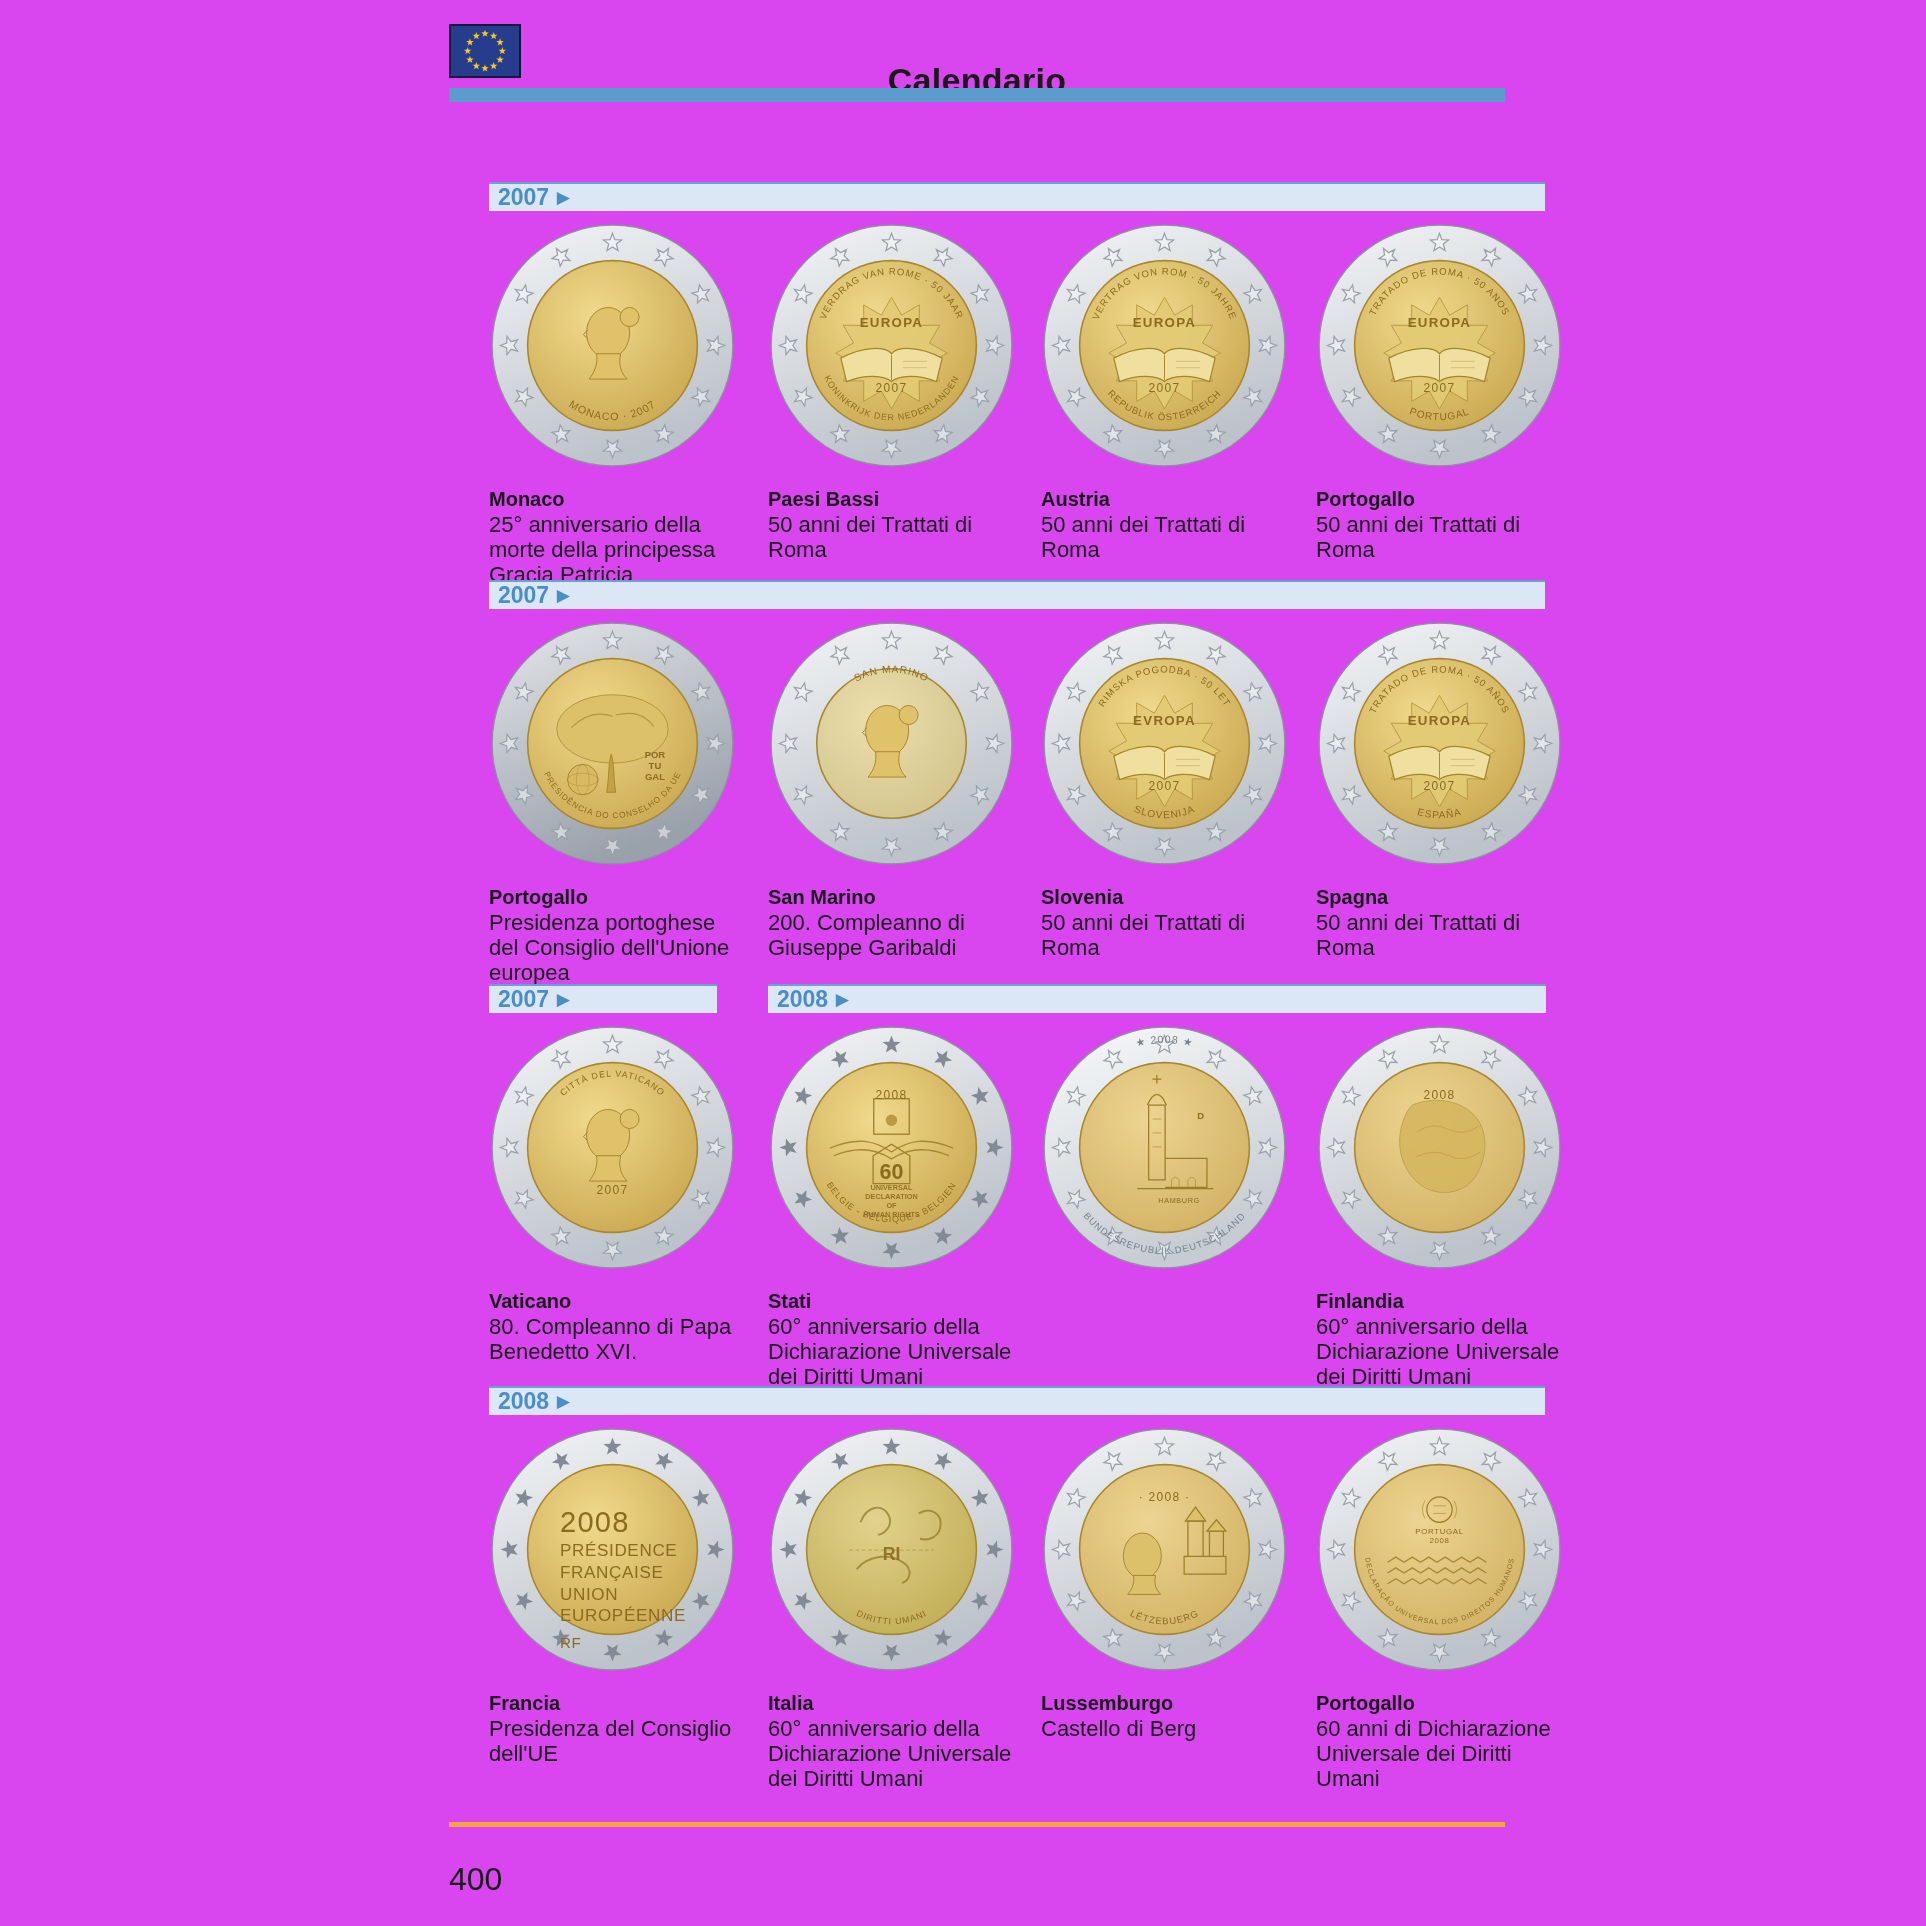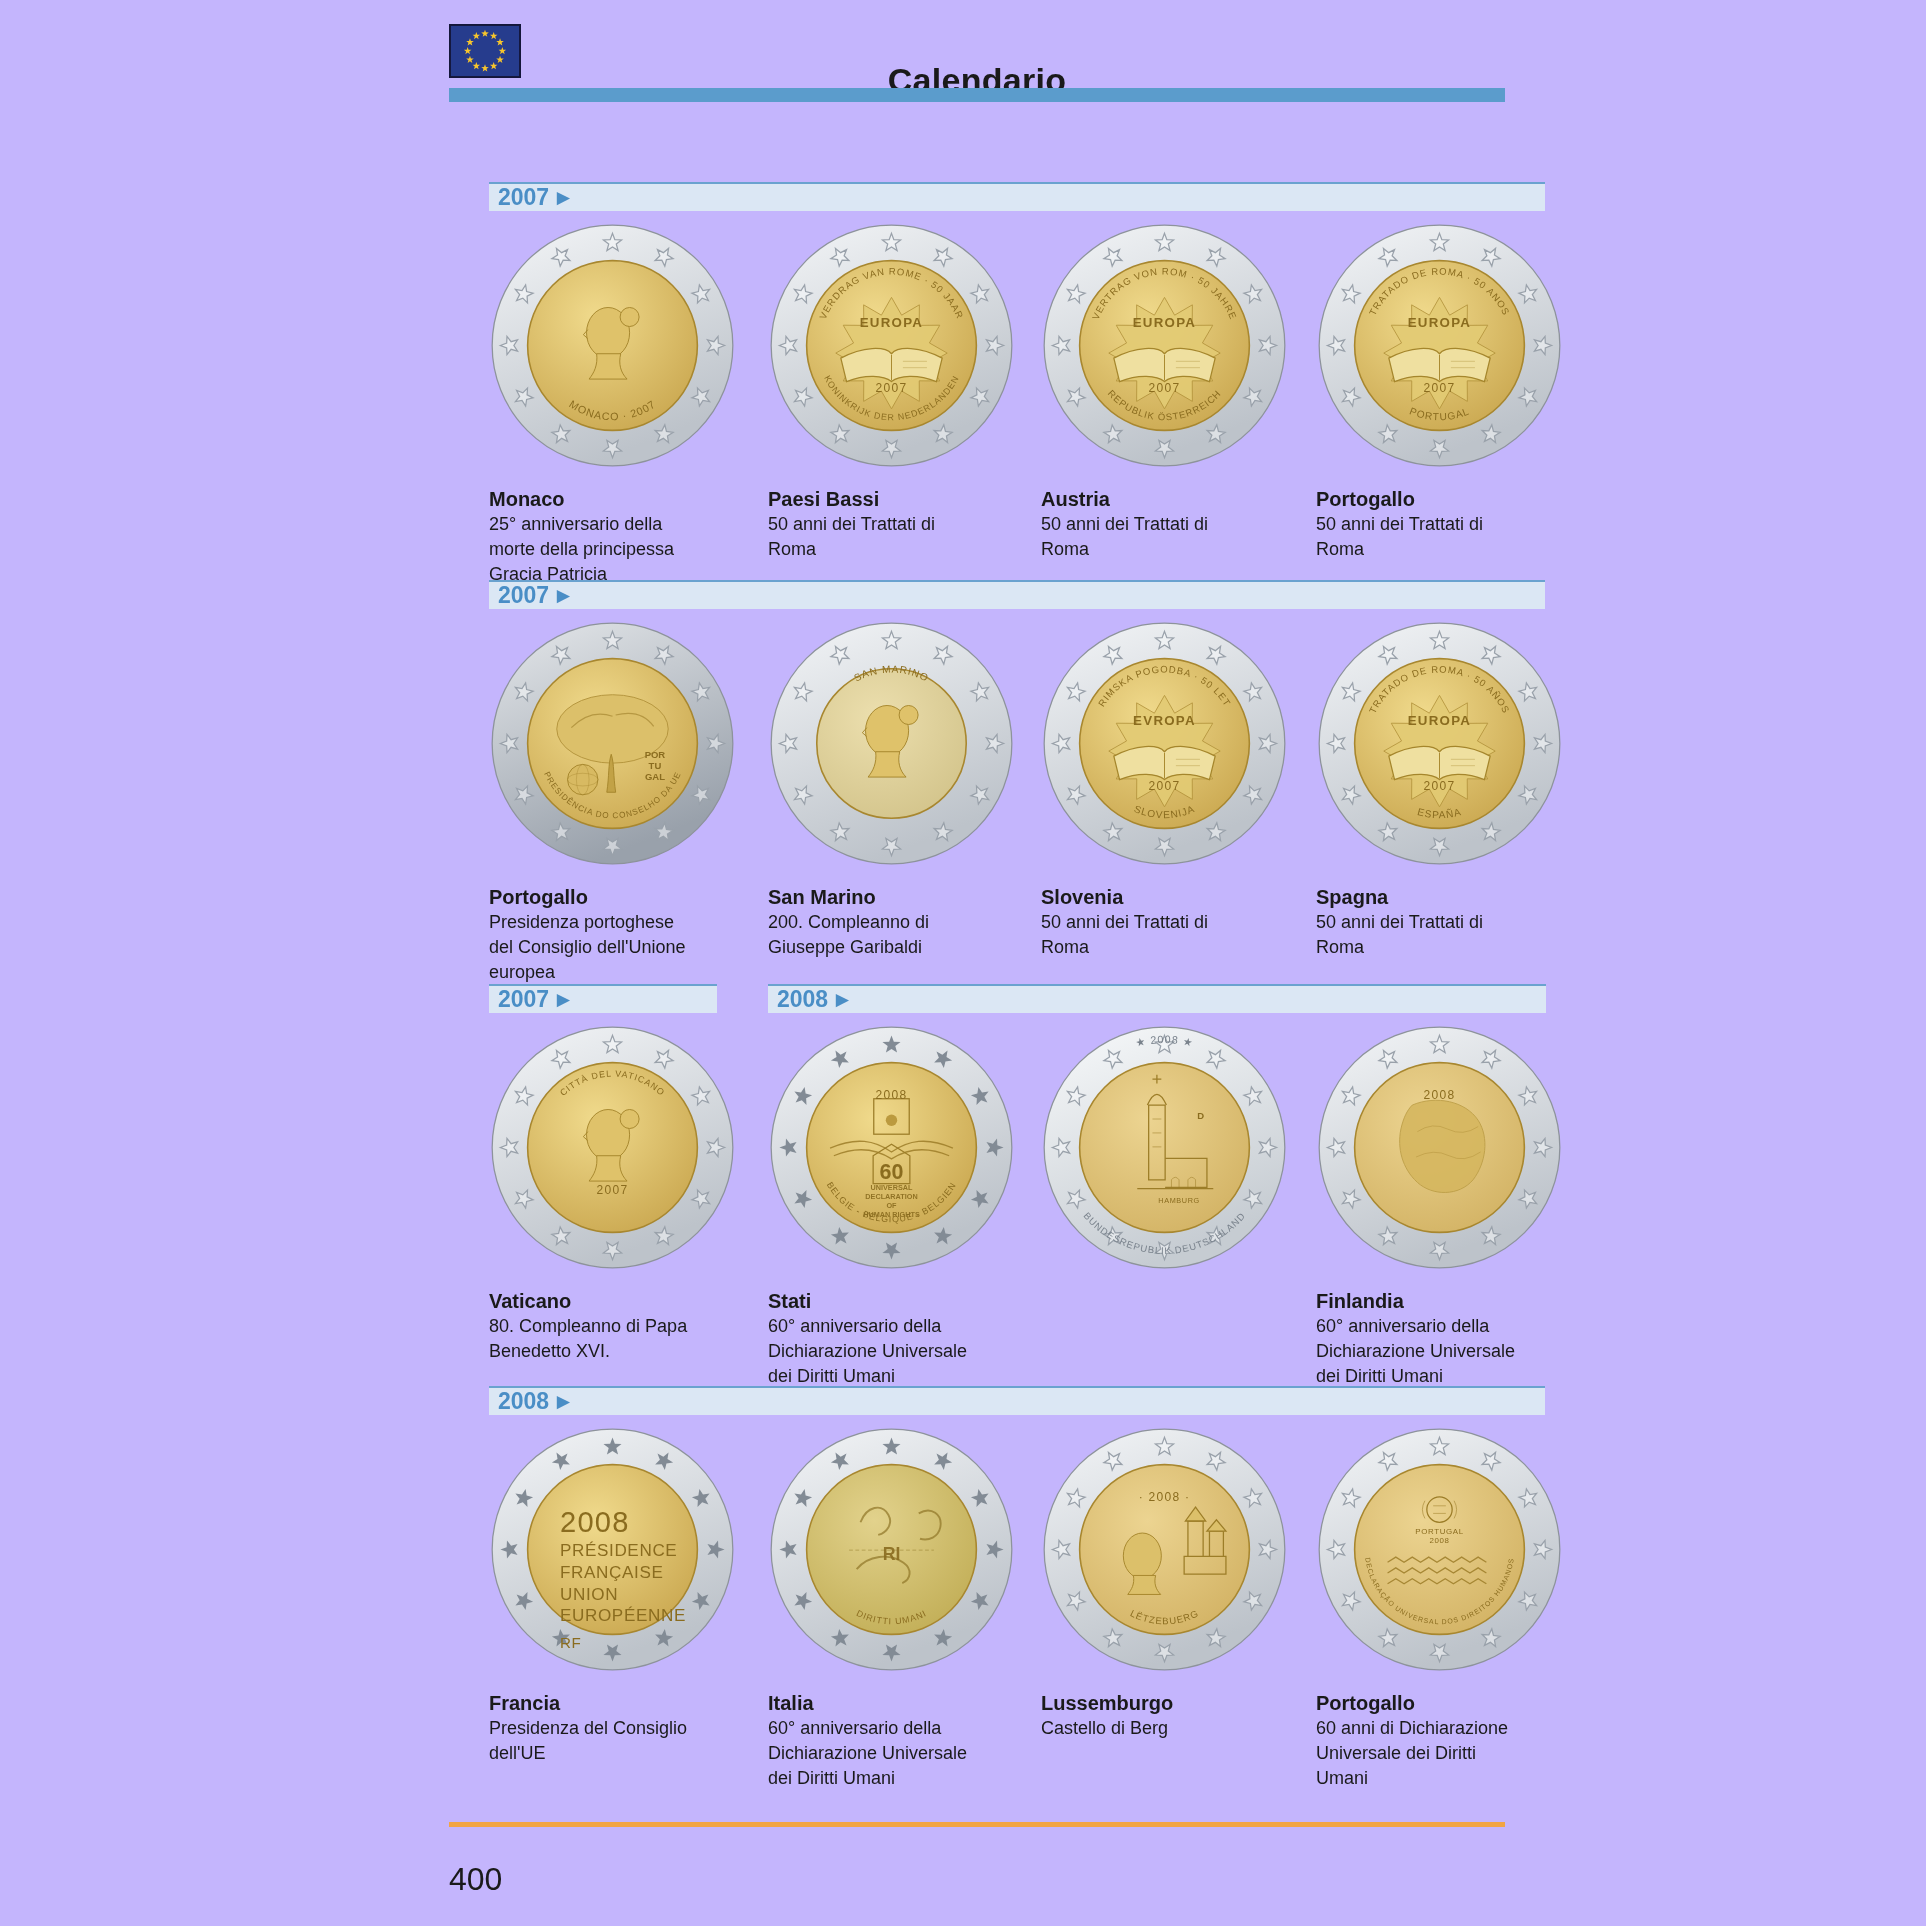--- a/index.html
+++ b/index.html
@@ -1,17 +1,17 @@
 <!DOCTYPE html>
 <html style="font-size:10.3px"><head>
 <meta charset="utf-8">
 <style>
   html,body{margin:0;padding:0;background:#ffffff;}
   body{width:1926px;height:1926px;font-family:"Liberation Sans",sans-serif;color:#1a1a1a;}
-  .page{position:relative;width:1926px;height:1926px;background:#c4b5fd;overflow:hidden;}
+  .page{position:relative;width:1926px;height:1926px;background:#d946ef;overflow:hidden;}
   .content{position:absolute;left:449px;top:0;width:1056px;height:1926px;}
 
   
   .flag{position:absolute;left:0;top:24.4px;width:72px;height:54px;}
   .flag svg{width:72px;height:54px;display:block;}
   .title{position:absolute;left:0;top:39px;width:1056px;text-align:center;
          font-size:34px;line-height:37px;font-weight:bold;letter-spacing:0.3px;}
   .title-bar{position:absolute;left:0;top:88px;width:1056px;height:13.5px;background:#5b9ccc;}
 
   
@@ -27,21 +27,21 @@
   .banner.b3b{left:279px;width:769px;}
 
   
   .cell{position:absolute;top:40px;width:270px;height:360px;}
   .c1{left:0;} .c2{left:279px;} .c3{left:552px;} .c4{left:827px;}
   .coin-wrap{width:247px;height:247px;}
   .coin-wrap svg{width:247px;height:247px;display:block;}
   figure{margin:0;}
   figcaption{position:absolute;left:0;top:265px;width:270px;}
   .country{font-size:20px;font-weight:bold;line-height:25px;}
-  .desc{font-size:18px;line-height:25px;white-space:pre-line;}
+  .desc{font-size:22px;line-height:25px;white-space:pre-line;}
 
   
   .orange-rule{position:absolute;left:449px;top:1822px;width:1056px;height:4.5px;background:#f2a444;}
   .page-number{position:absolute;left:449px;top:1861px;font-size:32px;font-weight:normal;}
 </style>
 </head>
 <body>
 
 <div class="page">
   <div class="content">

